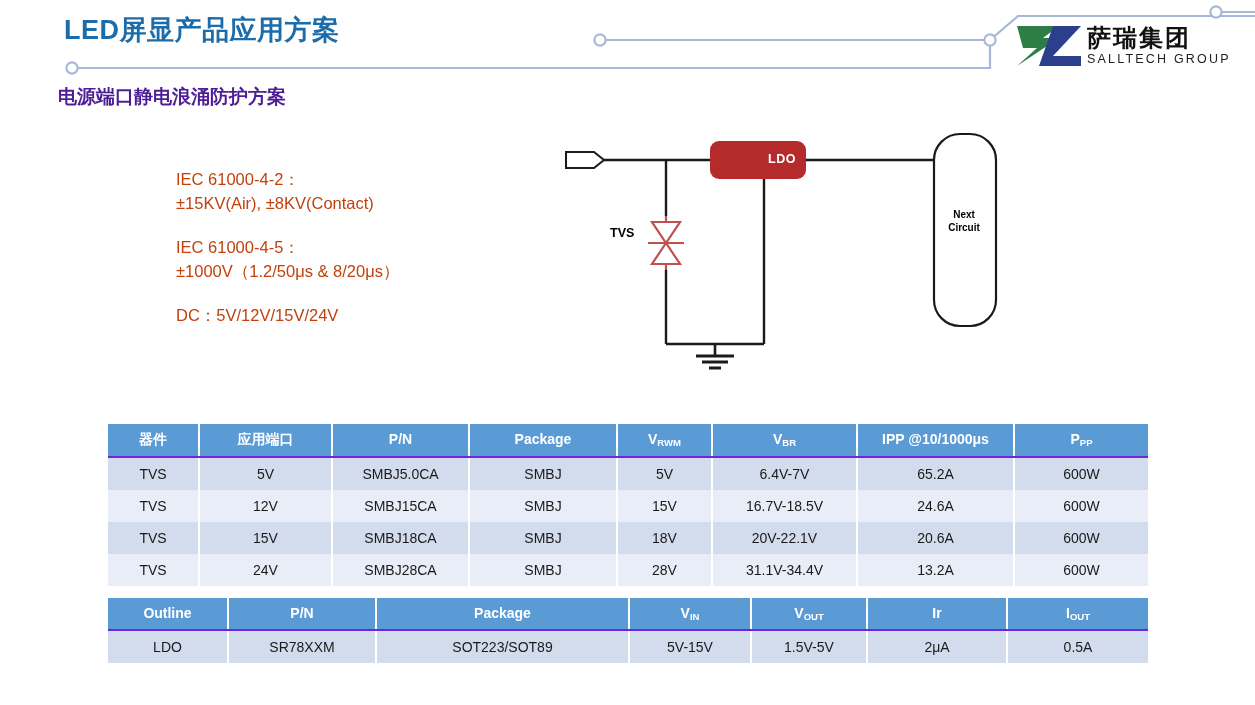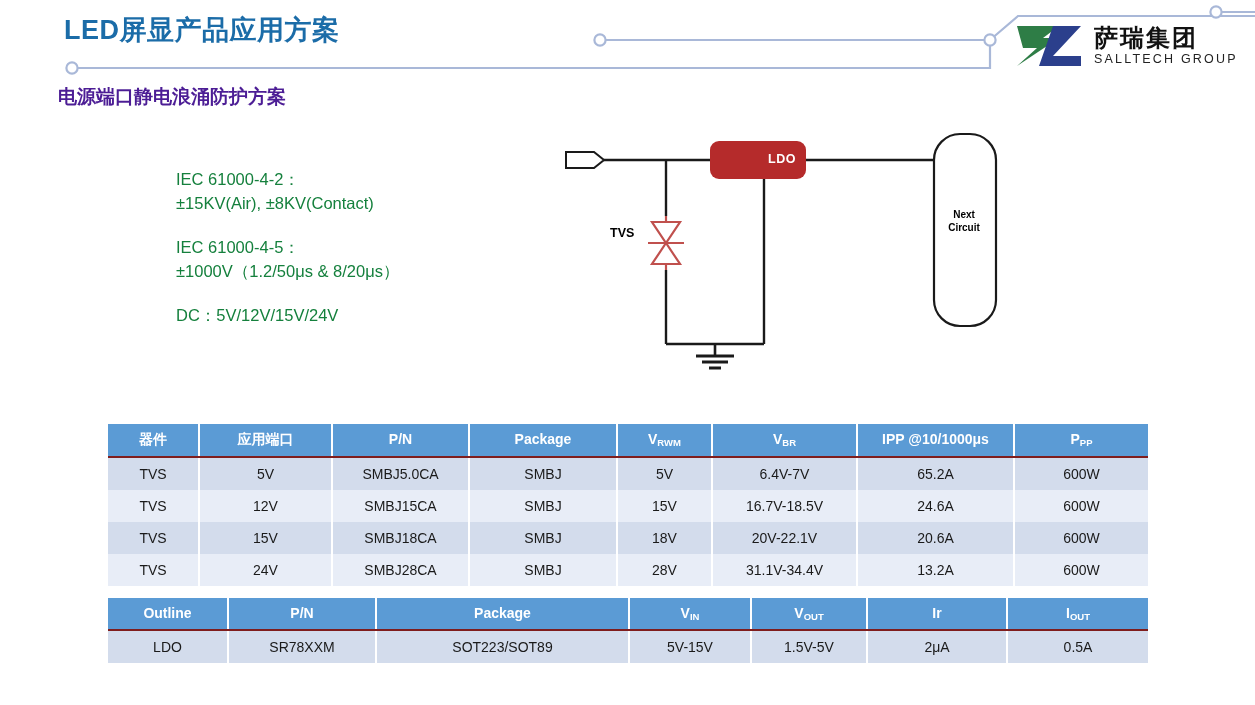--- a/index.html
+++ b/index.html
@@ -46,21 +46,21 @@
     height: 110px;
   }
 
   
   #logo {
     position: absolute;
     left: 1013px;
     top: 22px;
     display: flex;
     align-items: center;
-    gap: 9px;
+    gap: 2px;
   }
   #logo-mark { width: 72px; height: 48px; }
   #logo-text-wrap {
     display: flex;
     flex-direction: column;
     justify-content: center;
     line-height: 1;
   }
   #logo-cn {
     font-size: 24px;
@@ -76,21 +76,21 @@
     white-space: nowrap;
   }
 
   
   #spec-block {
     position: absolute;
     left: 176px;
     top: 168px;
     font-size: 16.5px;
     line-height: 1.45;
-    color: #15803d;
+    color: #c2410c;
   }
   #spec-block .spec-group { margin-bottom: 20px; }
   #spec-block .spec-group:last-child { margin-bottom: 16px; }
   #spec-block .spec-line { white-space: nowrap; }
 
   
   #circuit {
     position: absolute;
     left: 548px;
     top: 128px;
@@ -140,21 +140,21 @@
   #table-ldo { left: 108px; top: 598px; width: 1040px; }
 
   .data-table th {
     background: #5B9BD5;
     color: #ffffff;
     font-weight: bold;
     font-size: 14px;
     padding: 7px 2px;
     text-align: center;
     border-right: 2px solid #ffffff;
-    border-bottom: 2px solid #7f1d1d;
+    border-bottom: 2px solid #6d28d9;
     white-space: nowrap;
   }
   .data-table th:last-child { border-right: none; }
   .data-table td {
     text-align: center;
     padding: 8px 2px;
     border-right: 2px solid #ffffff;
     color: #1a1a1a;
     font-size: 14px;
     white-space: nowrap;

